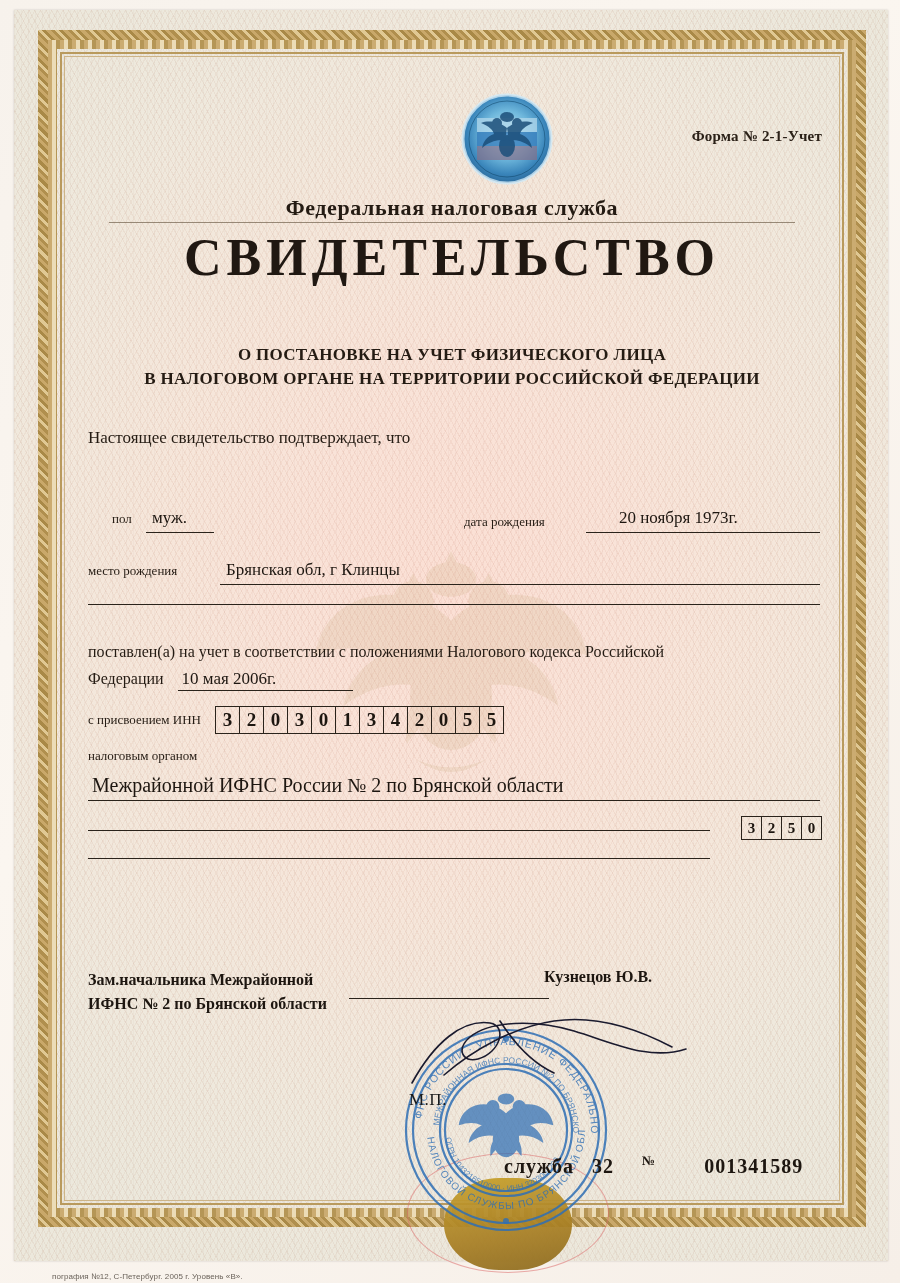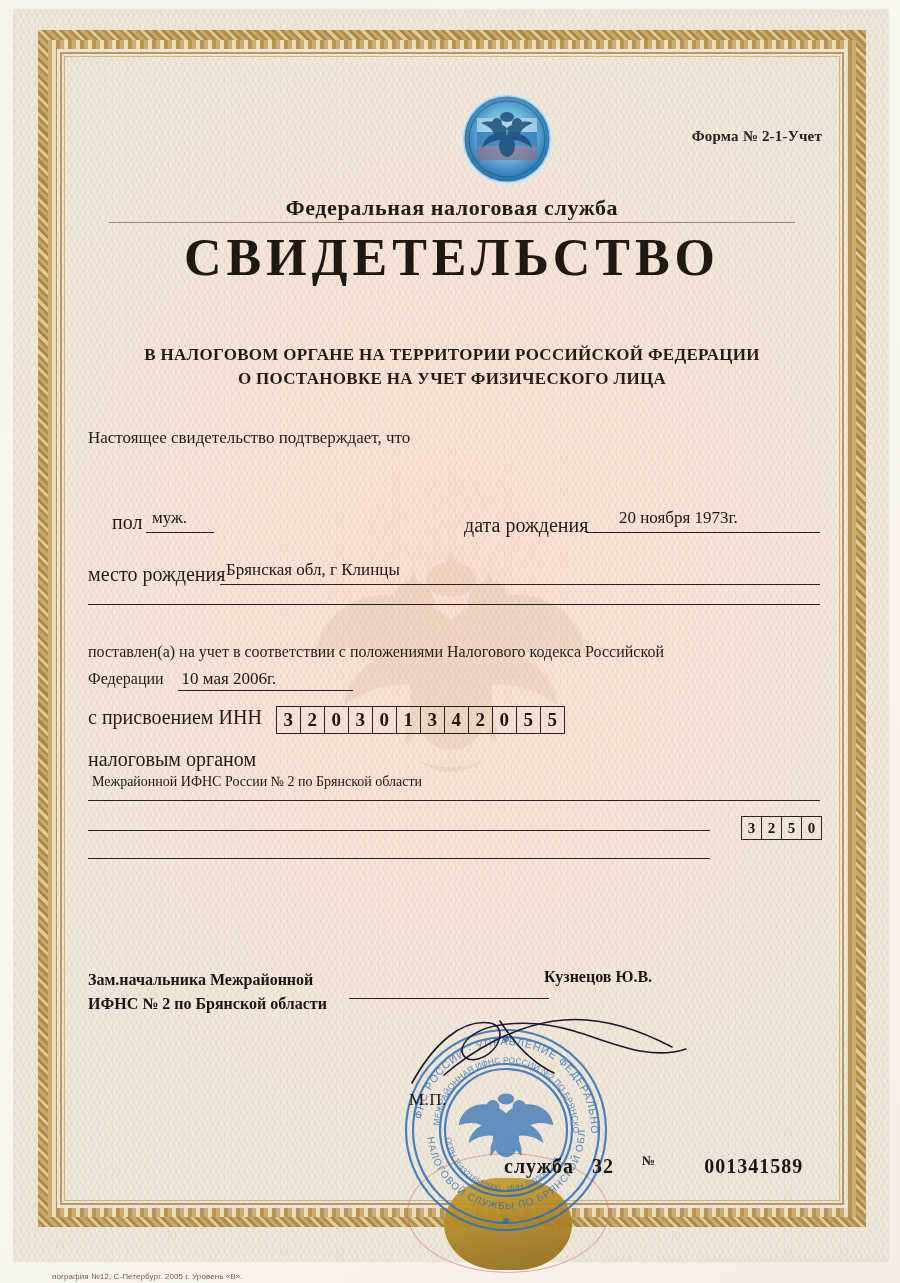--- a/index.html
+++ b/index.html
@@ -111,21 +111,21 @@
   }
   .name-row{
     position:absolute;top:385px;left:0;right:0;height:36px;
   }
   .name-val{
     position:absolute;left:170px;top:0;
     font-size:20px;font-weight:bold;color:#1d1610;
     letter-spacing:.6px;
   }
   .ln{position:absolute;border-bottom:1.6px solid #2a231b;}
-  .lbl{font-size:20px;color:#241b13;}
+  .lbl{font-size:13px;color:#241b13;}
   .val{font-size:17px;font-weight:normal;color:#1d1610;}
   .row{position:absolute;left:0;right:0;}
   .para{
     position:absolute;top:570px;left:14px;right:10px;
     font-size:16px;color:#241b13;line-height:27px;
     text-align:justify;
   }
   .inn-row{position:absolute;top:638px;left:14px;}
   .inn-boxes{display:inline-flex;vertical-align:middle;margin-left:10px;border:1.6px solid #2a231b;}
   .inn-boxes span{
@@ -242,22 +242,22 @@
         <ellipse cx="58" cy="49" rx="38" ry="38" fill="none" stroke="#0f4468" stroke-width="0.9" opacity="0.6"></ellipse>
       </svg>
 
       <div class="form-no">Форма № 2-1-Учет</div>
 
       <div class="fns-line">Федеральная налоговая служба</div>
       <div class="rule-top"></div>
       <div class="main-title">СВИДЕТЕЛЬСТВО</div>
 
       <div class="subtitle">
+        <div>О ПОСТАНОВКЕ НА УЧЕТ ФИЗИЧЕСКОГО ЛИЦА</div>
         <div>В НАЛОГОВОМ ОРГАНЕ НА ТЕРРИТОРИИ РОССИЙСКОЙ ФЕДЕРАЦИИ</div>
-        <div>О ПОСТАНОВКЕ НА УЧЕТ ФИЗИЧЕСКОГО ЛИЦА</div>
       </div>
 
       <div class="stmt">Настоящее свидетельство подтверждает, что</div>
 
 
       <div class="row" style="top:440px;">
         <span class="lbl" style="position:absolute;left:38px;top:3px;">пол</span>
         <span class="val" style="position:absolute;left:78px;top:0px;">муж.</span>
         <div class="ln" style="left:72px;width:68px;top:24px;"></div>
 
@@ -294,21 +294,21 @@
             <span>4</span>
             <span>2</span>
             <span>0</span>
             <span>5</span>
             <span>5</span>
           </span>
       </div>
 
       <div class="row" style="top:680px;">
         <span class="lbl" style="position:absolute;left:14px;top:0;">налоговым органом</span>
-        <span class="val" style="position:absolute;left:18px;top:26px;font-size:14px;">Межрайонной ИФНС  России № 2 по Брянской области</span>
+        <span class="val" style="position:absolute;left:18px;top:26px;font-size:20px;">Межрайонной ИФНС  России № 2 по Брянской области</span>
         <div class="ln" style="left:14px;right:10px;top:52px;"></div>
       </div>
 
       <div class="ln" style="left:14px;right:120px;top:762px;"></div>
       <div class="ln" style="left:14px;right:120px;top:790px;"></div>
       <span class="code-boxes" id="code-boxes">
           <span>3</span>
           <span>2</span>
           <span>5</span>
           <span>0</span>

